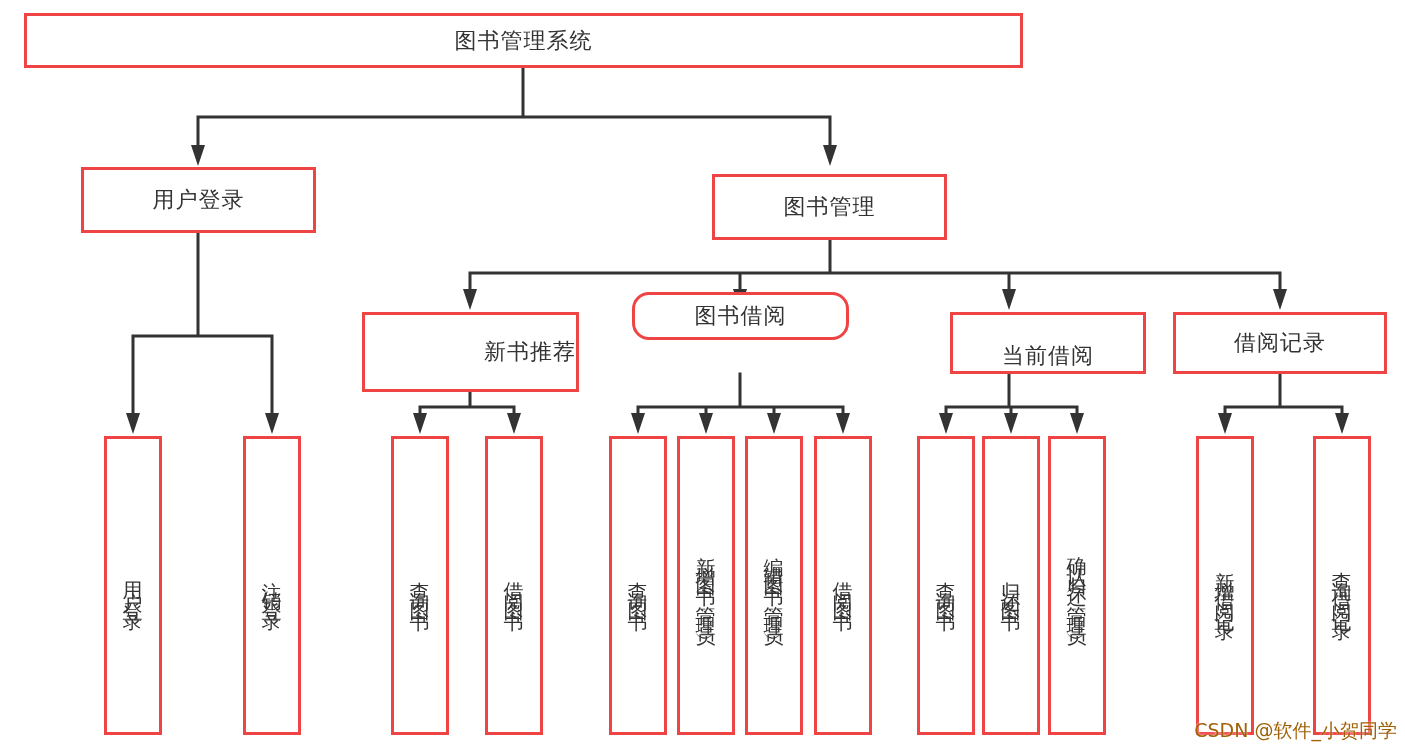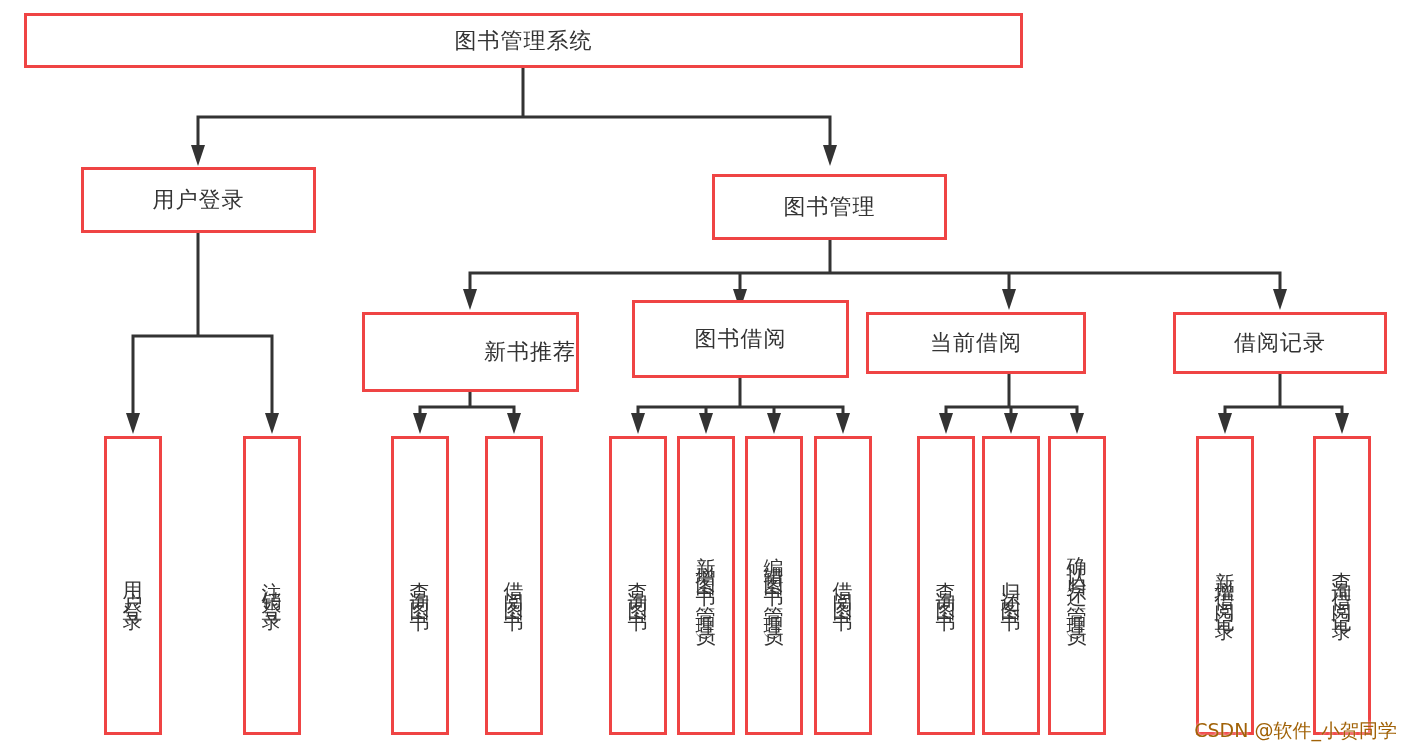--- a/index.html
+++ b/index.html
@@ -29,22 +29,22 @@
     text-orientation: mixed;
     font-size: 20px;
     line-height: 1;
     letter-spacing: 10px;
   }
   
   .n-root   { left: 24px;   top: 13px;  width: 999px; height: 55px; }
   .n-login  { left: 81px;   top: 167px; width: 235px; height: 66px; }
   .n-mgmt   { left: 712px;  top: 174px; width: 235px; height: 66px; }
   .n-g0 { left: 362px;  top: 312px; width: 217px; height: 80px; justify-content: flex-end; }
-  .n-g1 { left: 632px;  top: 300px; width: 217px; height: 78px; }
-  .n-g2 { left: 866px;  top: 312px; width: 220px; height: 62px; }
+  .n-g1 { left: 632px;  top: 292px; width: 217px; height: 48px; border-radius: 17px; }
+  .n-g2 { left: 950px;  top: 312px; width: 196px; height: 62px; align-items: flex-end; }
   .n-g3 { left: 1173px; top: 312px; width: 214px; height: 62px; }
   .leaf { top: 436px; width: 58px; height: 299px; }
   .l1  { left: 104px; }
   .l2  { left: 243px; }
   .l3  { left: 391px; }
   .l4  { left: 485px; }
   .l5  { left: 609px; }
   .l6  { left: 677px; }
   .l7  { left: 745px; }
   .l8  { left: 814px; }

